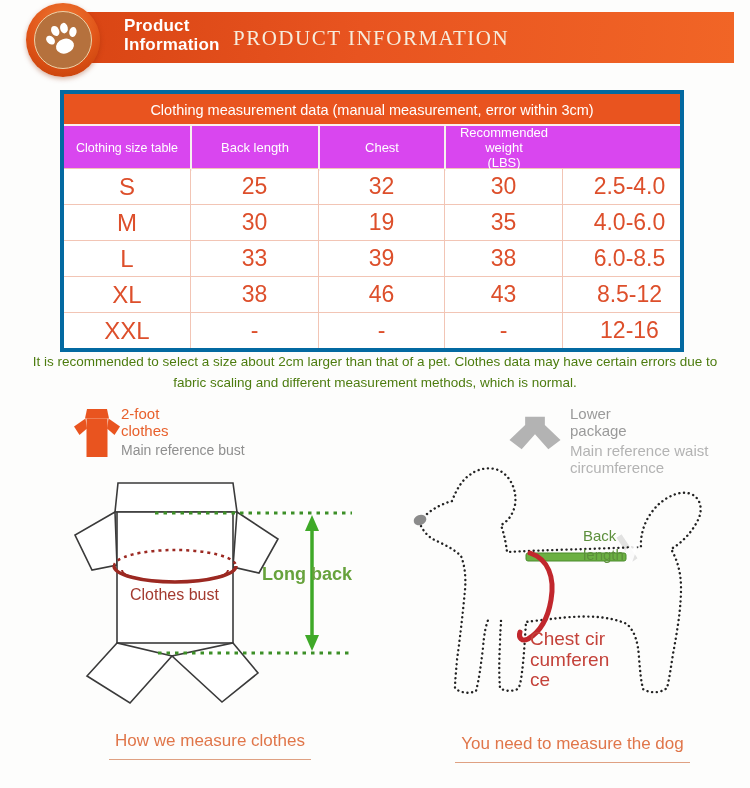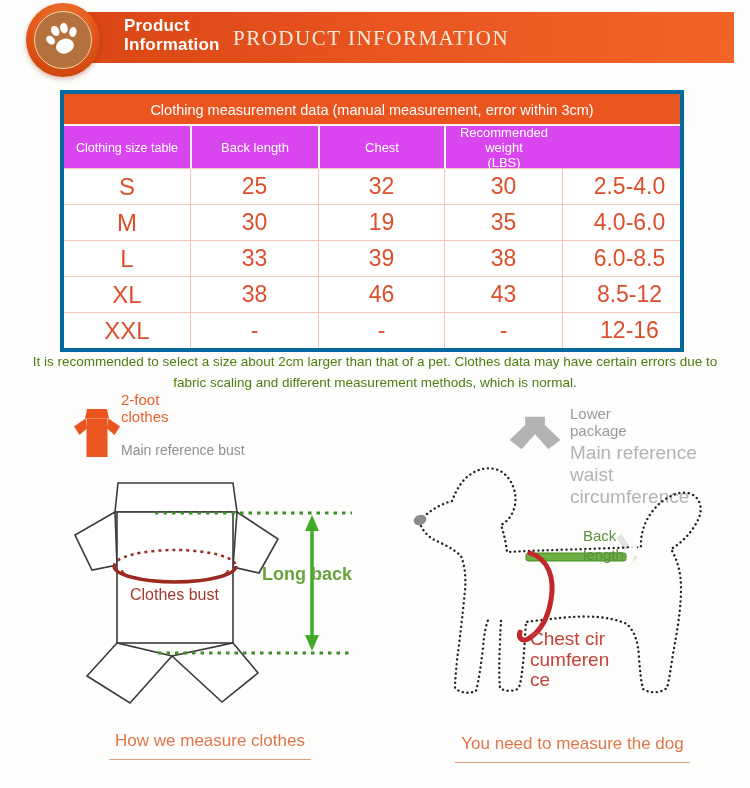--- a/index.html
+++ b/index.html
@@ -35,21 +35,21 @@
 
   
   .note { position:absolute; left:20px; top:352px; width:710px; text-align:center;
           color:#4d7c0f; font-size:13.5px; line-height:1.55; }
 
   
   .legend-item { position:absolute; }
   .leg-title { color:#e8602c; font-size:15px; line-height:1.15; }
   .leg-sub { color:#8f8f8f; font-size:14px; margin-top:3px; line-height:1.15; }
   .gray .leg-title { color:#9a9a9a; }
-  .gray .leg-sub { color:#b3b3b3; font-size:19px; }
+  .gray .leg-sub { color:#b3b3b3; font-size:15px; }
 
   
   .lbl { position:absolute; }
   .lbl-bust { left:130px; top:586px; color:#a33a2f; font-size:16px; }
   .lbl-longback { left:262px; top:564px; color:#67a23c; font-size:18px; font-weight:600; }
   .lbl-backlen { left:583px; top:527px; width:62px; color:#5c8f3b; font-size:15px; line-height:1.25; }
   .lbl-chestcirc { left:530px; top:629px; width:80px; color:#c4423a; font-size:19px; line-height:1.08; word-break:break-all; }
 
   
   .caption-wrap { position:absolute; text-align:center; }
@@ -144,21 +144,21 @@
   <div class="legend-item" style="left:72px; top:407px;">
     <svg width="50" height="52" viewBox="0 0 100 100">
       <g fill="#e9541f">
         <path d="M30 2 L70 2 L74 21 L26 21 Z"></path>
         <path d="M27 21 L4 37 L15 54 L30 41 Z"></path>
         <path d="M73 21 L96 37 L85 54 L70 41 Z"></path>
         <rect x="29" y="21" width="42" height="77"></rect>
       </g>
     </svg>
   </div>
-  <div class="legend-item" style="left:121px; top:391px; width:75px;">
+  <div class="legend-item" style="left:121px; top:405px; width:75px;">
     <div class="leg-title">2-foot clothes</div>
   </div>
   <div class="legend-item" style="left:121px; top:439px; width:170px;">
     <div class="leg-sub">Main reference bust</div>
   </div>
 
   <div class="legend-item" style="left:506px; top:413px;">
     <svg width="58" height="46" viewBox="0 0 100 70">
       <path d="M33 2 L67 2 L67 16 L94 42 L73 58 L50 32 L27 58 L6 42 L33 16 Z" fill="#b3b3b3"></path>
     </svg>

